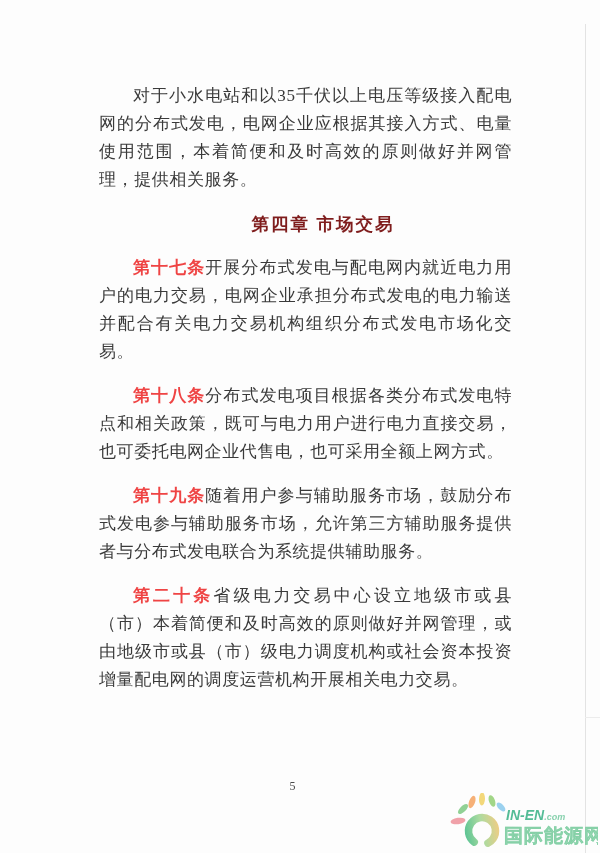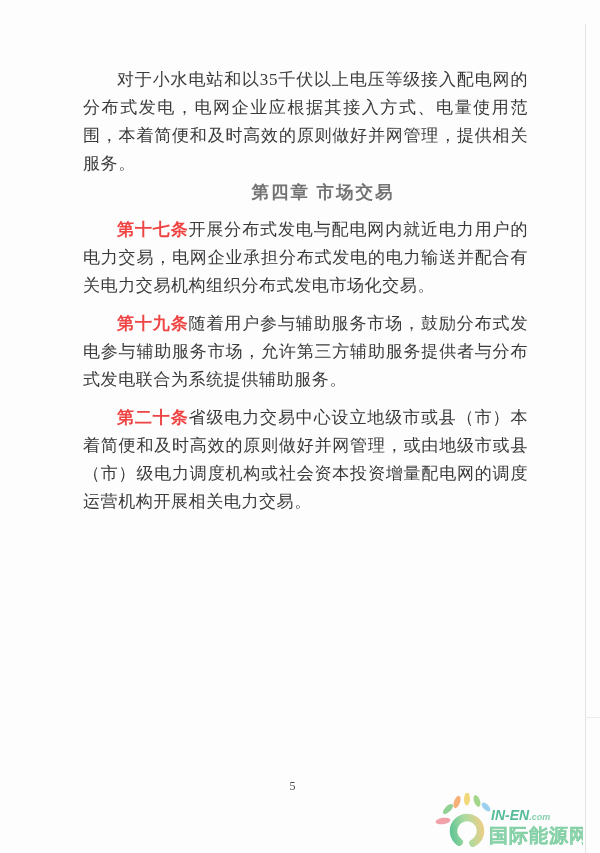--- a/index.html
+++ b/index.html
@@ -25,46 +25,46 @@
   }
   .content {
     position: absolute; left: 83px; top: 66px; width: 445px;
     color: #3a3a3a;
     font-size: 17px;
     line-height: 28px;
     letter-spacing: 0.6px;
     text-align: justify;
   }
   .content p {
-    margin: 0;
+    margin: 16px;
     text-indent: 2em;
   }
   .content p.article { margin-top: 10px; }
   .chapter-heading {
     margin: 32px 0 22px;
     text-align: center;
     text-indent: 0;
     font-size: 17.5px;
     font-weight: bold;
     letter-spacing: 2px;
-    color: #737373;
+    color: #7f1d1d;
   }
   .article-label {
     font-weight: bold;
     color: #ef4444;
   }
   .page-number {
     position: absolute; top: 779px; left: 0; width: 585px;
     text-align: center;
     font-size: 12px;
     color: #4a4a4a;
     font-family: "Liberation Serif", "DejaVu Serif", serif;
   }
   .watermark {
-    position: absolute; right: 17px; bottom: 0;
+    position: absolute; right: 2px; bottom: 0;
     width: 150px; height: 60px;
     opacity: 0.82;
     text-align: right;
   }
   .watermark svg { display: block; }
   .wm-name {
     font-family: "Liberation Sans", sans-serif;
     font-style: italic;
     font-weight: bold;
   }
@@ -82,20 +82,21 @@
   <div class="edge-line-h"></div>
 
   <div class="content">
 
     <p>对于小水电站和以35千伏以上电压等级接入配电网的分布式发电，电网企业应根据其接入方式、电量使用范围，本着简便和及时高效的原则做好并网管理，提供相关服务。</p>
 
     <p class="chapter-heading">第四章 市场交易</p>
 
     <p class="article"><span class="article-label">第十七条</span><span>开展分布式发电与配电网内就近电力用户的电力交易，电网企业承担分布式发电的电力输送并配合有关电力交易机构组织分布式发电市场化交易。</span></p>
 
+    <p class="article"><span class="article-label">第十八条</span><span>分布式发电项目根据各类分布式发电特点和相关政策，既可与电力用户进行电力直接交易，也可委托电网企业代售电，也可采用全额上网方式。</span></p>
 
     <p class="article"><span class="article-label">第十九条</span><span>随着用户参与辅助服务市场，鼓励分布式发电参与辅助服务市场，允许第三方辅助服务提供者与分布式发电联合为系统提供辅助服务。</span></p>
 
     <p class="article"><span class="article-label">第二十条</span><span>省级电力交易中心设立地级市或县（市）本着简便和及时高效的原则做好并网管理，或由地级市或县（市）级电力调度机构或社会资本投资增量配电网的调度运营机构开展相关电力交易。</span></p>
 
 
   </div>
 
   <div class="page-number">5</div>
 

